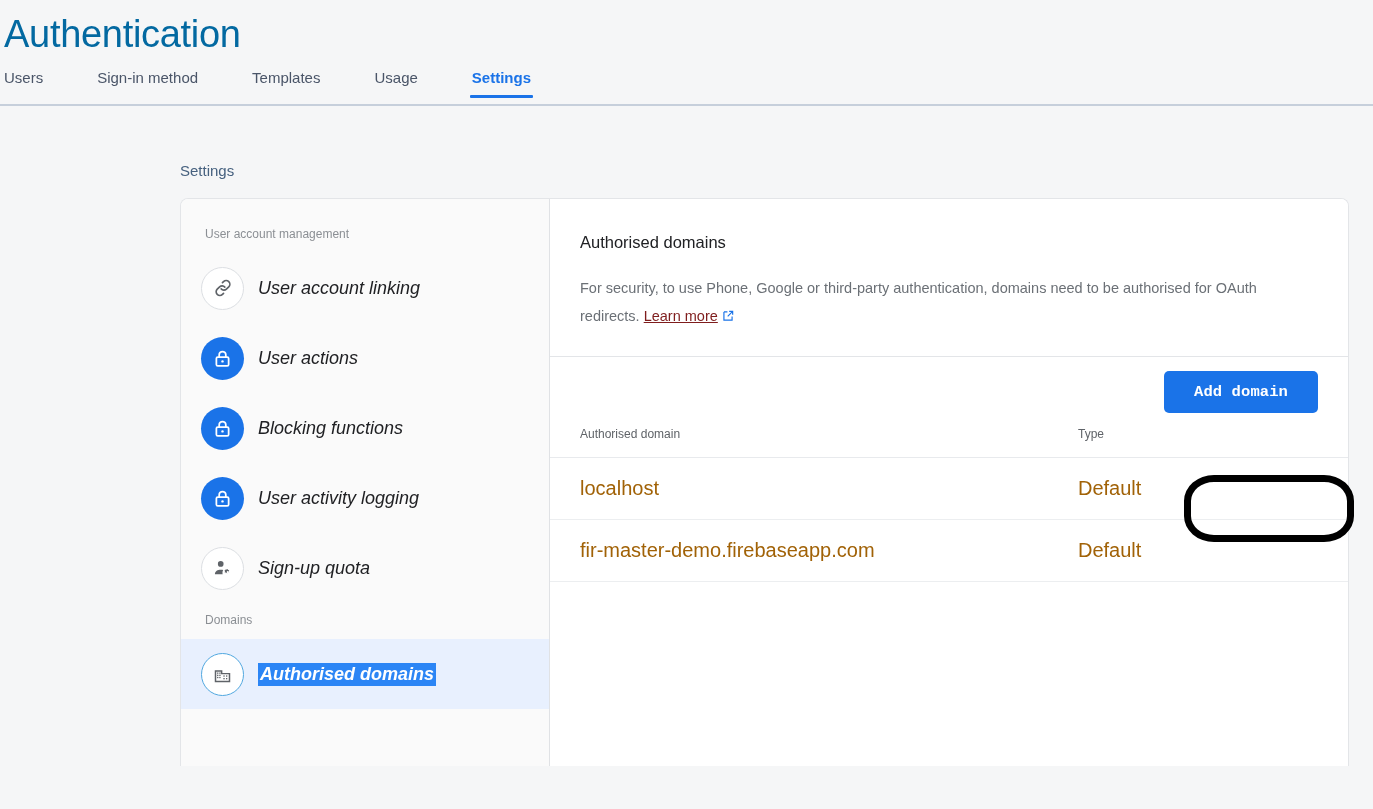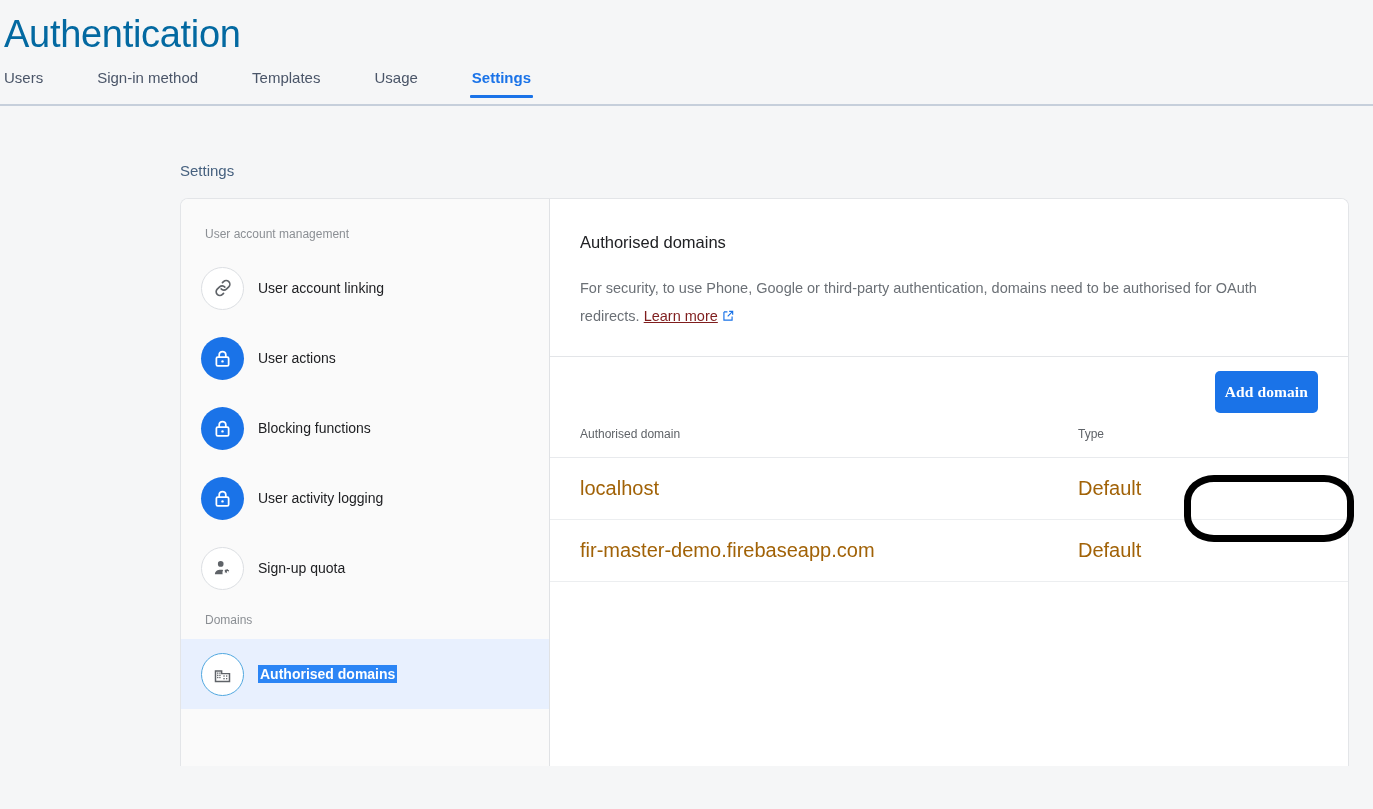--- a/index.html
+++ b/index.html
@@ -102,22 +102,23 @@
     flex: none;
     display: flex;
     align-items: center;
     justify-content: center;
     margin-right: 14px;
   }
   .nav-ico.plain { background: #ffffff; border: 1px solid #dcdfe3; }
   .nav-ico.blue  { background: #1a73e8; }
   .nav-ico.ring  { background: #ffffff; border: 1.5px solid #51a8e0; }
   .nav-label {
-    font-size: 14px;
+    font-size: 18px;
     color: #202124;
+    font-style: italic;
   }
   .nav-label.selected-text {
     background: #2b85f5;
     color: #ffffff;
     padding: 1px 2px;
     font-weight: 700;
   }
 
   
   .detail { flex: 1; background: #ffffff; position: relative; }
@@ -153,24 +154,24 @@
   .action-row {
     position: absolute;
     top: 172px;
     right: 30px;
   }
   .btn-primary {
     background: #1a73e8;
     color: #ffffff;
     border: none;
     border-radius: 5px;
-    font-family: Liberation Serif, serif;
+    font-family: Liberation Mono, monospace;
     font-size: 15.5px;
     font-weight: 700;
-    padding: 12px 10px;
+    padding: 12px 30px;
     cursor: pointer;
     letter-spacing: 0.1px;
   }
 
   
   .tbl {
     position: absolute;
     left: 0; right: 0;
     top: 228px;
     border-collapse: collapse;

